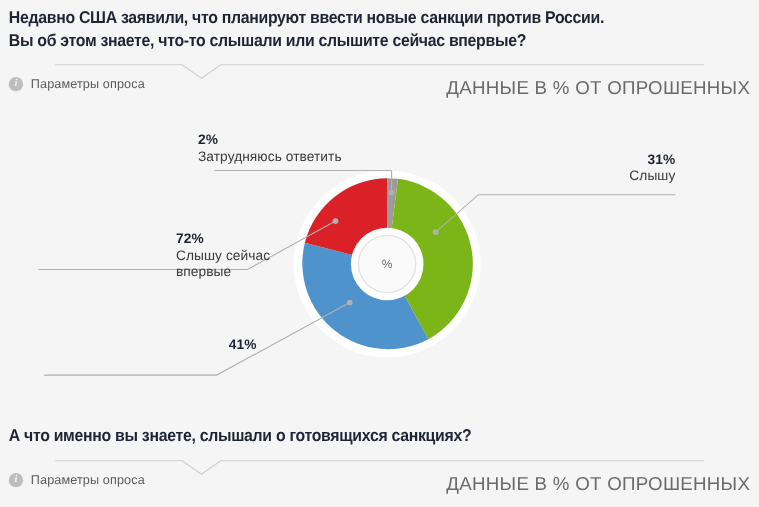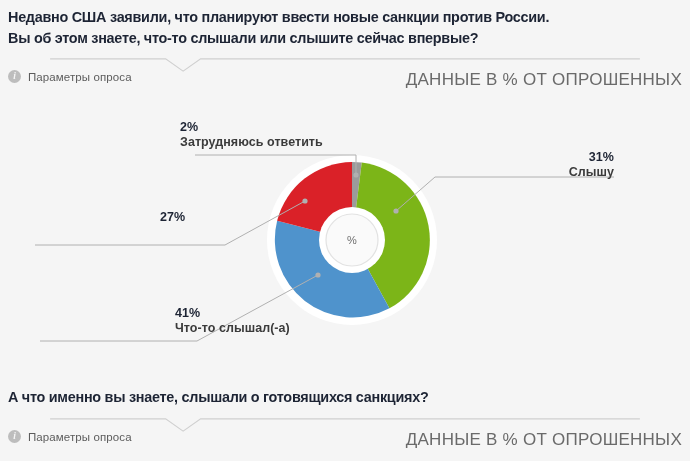--- a/index.html
+++ b/index.html
@@ -119,21 +119,21 @@
     display: block;
     font-size: 12.5px;
     font-weight: 700;
     color: #1d2434;
     line-height: 15px;
     letter-spacing: 0.1px;
   }
   .lbl .cat {
     display: block;
     font-size: 12.5px;
-    font-weight: 700;
+    font-weight: 400;
     color: #3b3b3b;
     line-height: 15px;
     letter-spacing: 0.05px;
     white-space: pre-line;
   }
   .lbl.right-al { text-align: right; }
 
   .hole-pct {
     font-size: 11px;
     fill: #6e6e6e;
@@ -191,32 +191,33 @@
       <circle cx="318" cy="175" r="2.6"></circle>
       <circle cx="396" cy="111" r="2.6"></circle>
     </g>
   </svg>
 
   <div class="lbl" style="left:180px; top:20px;">
     <span class="pct">2%</span>
     <span class="cat">Затрудняюсь ответить</span>
   </div>
 
-  <div class="lbl right-al" style="left:394px; top:50px; width:220px;">
+  <div class="lbl right-al" style="left:394px; top:38px; width:220px;">
     <span class="pct">31%</span>
     <span class="cat">Слышу</span>
   </div>
 
   <div class="lbl" style="left:160px; top:110px;">
-    <span class="pct">27%</span>
-  </div>
-
-  <div class="lbl" style="left:175px; top:206px;">
+    <span class="pct">72%</span>
+    <span class="cat">Слышу сейчас
+впервые</span>
+  </div>
+
+  <div class="lbl" style="left:208px; top:206px;">
     <span class="pct">41%</span>
-    <span class="cat">Что-то слышал(-а)</span>
   </div>
 </div>
 
 <div class="block" style="top:386px;">
   <div class="q-title">А что именно вы знаете, слышали о готовящихся санкциях?</div>
 </div>
 
 <div class="meta" style="top:418px;">
   <svg class="meta-rule" width="674" height="16" viewBox="0 0 674 16">
     <path d="M0 1 L132 1 L152 15 L172 1 L674 1" fill="none" stroke="#cfcfcf" stroke-width="1.2"></path>

